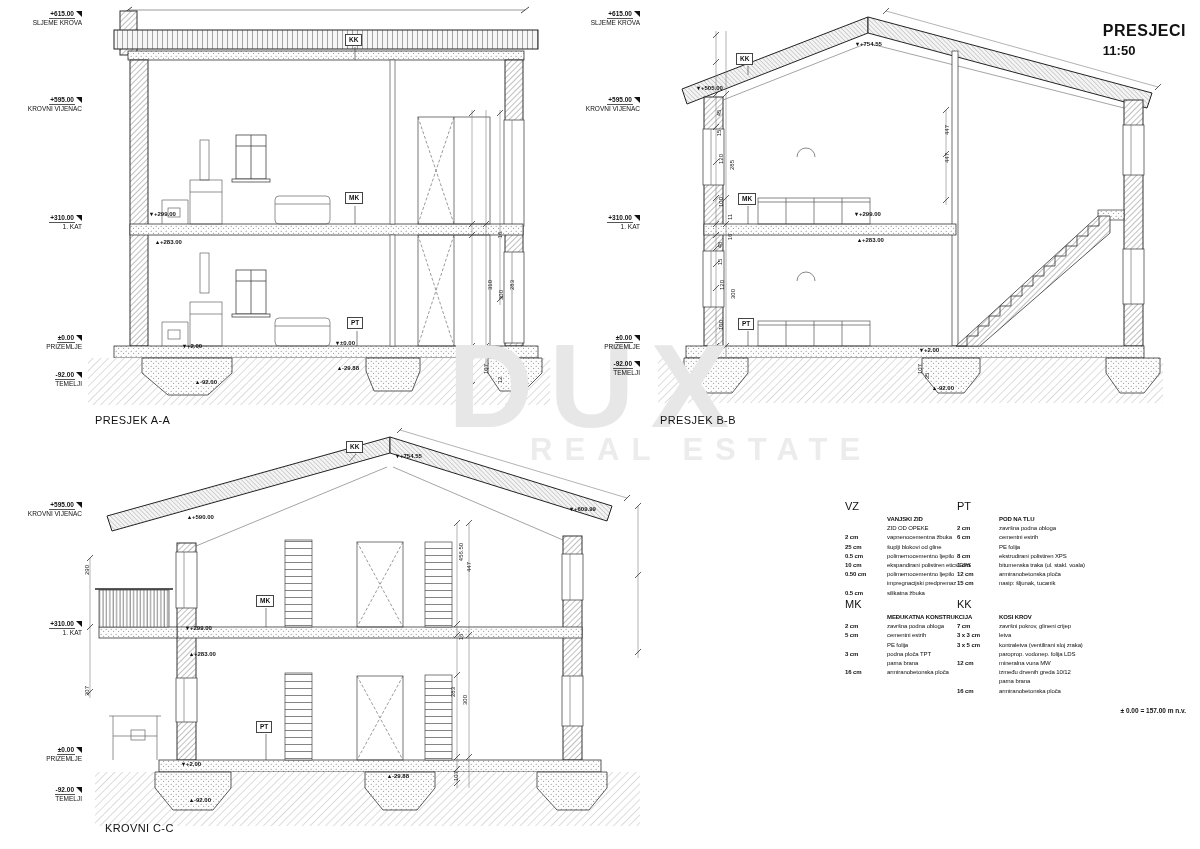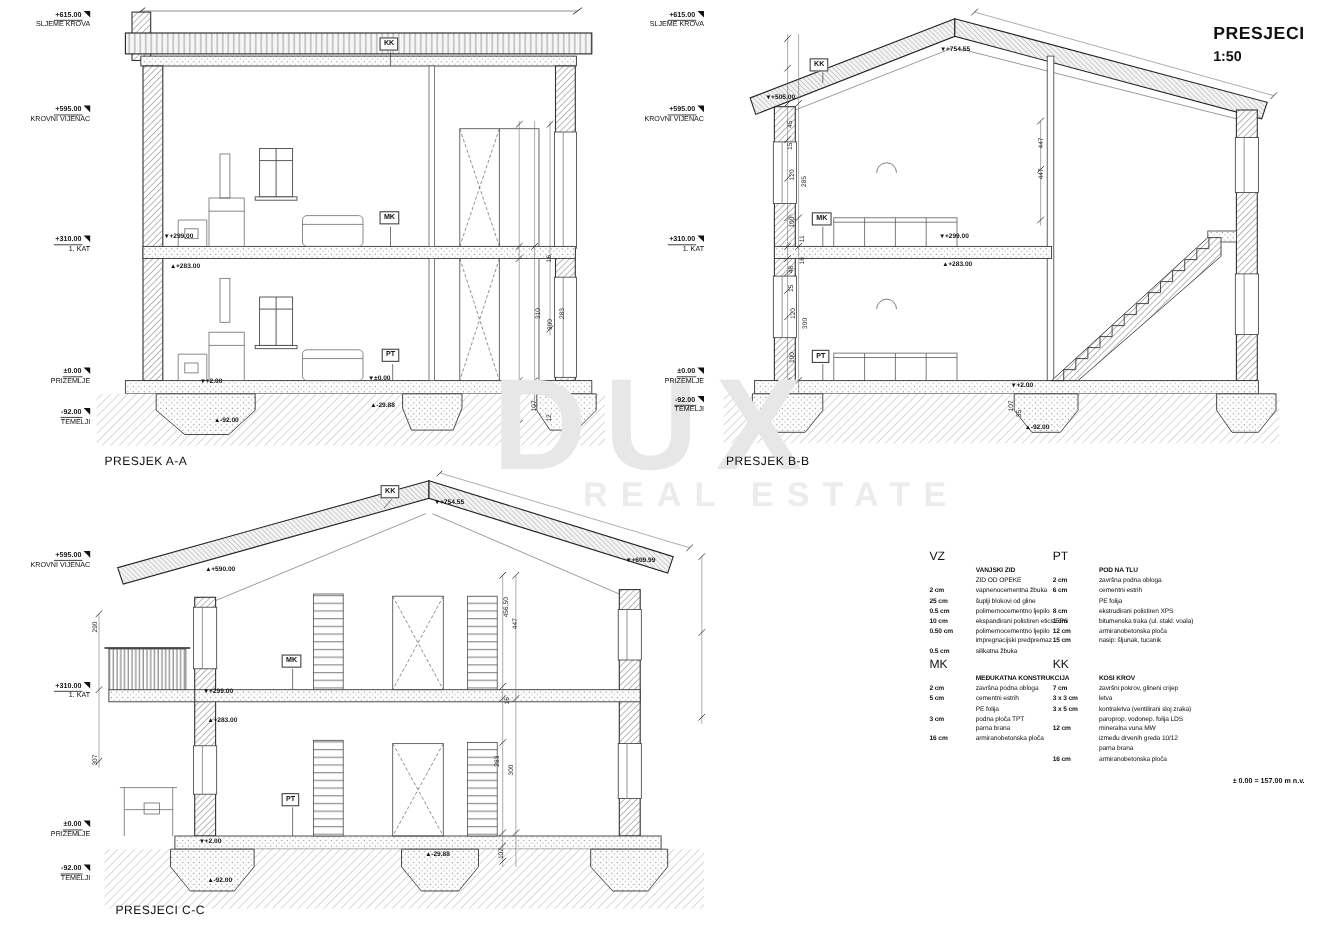--- a/index.html
+++ b/index.html
@@ -488,26 +488,26 @@
 
     <div class="boxlab" style="left: 256px; top: 721px;"><span>PT</span></div>
   </div>
 
 <div class="layer">
 
     <div class="section-label" style="left: 95px; top: 414px;"><span>PRESJEK A-A</span></div>
 
     <div class="section-label" style="left: 660px; top: 414px;"><span>PRESJEK B-B</span></div>
 
-    <div class="section-label" style="left: 105px; top: 822px;"><span>PRESJECI C-C</span></div>
+    <div class="section-label" style="left: 105px; top: 822px;"><span>KROVNI C-C</span></div>
   </div>
 
 <div class="title-block">
   <div class="title-name">PRESJECI</div>
-  <div class="title-scale">1:50</div>
+  <div class="title-scale">11:50</div>
 </div>
 
 <div class="legend-block" style="left:845px;top:500px">
   <div class="legend-code">VZ</div>
   <div>
 
   <div class="legend-row b">
           <span class="lsize"></span>
           <span class="ltext">VANJSKI ZID</span>
         </div>

